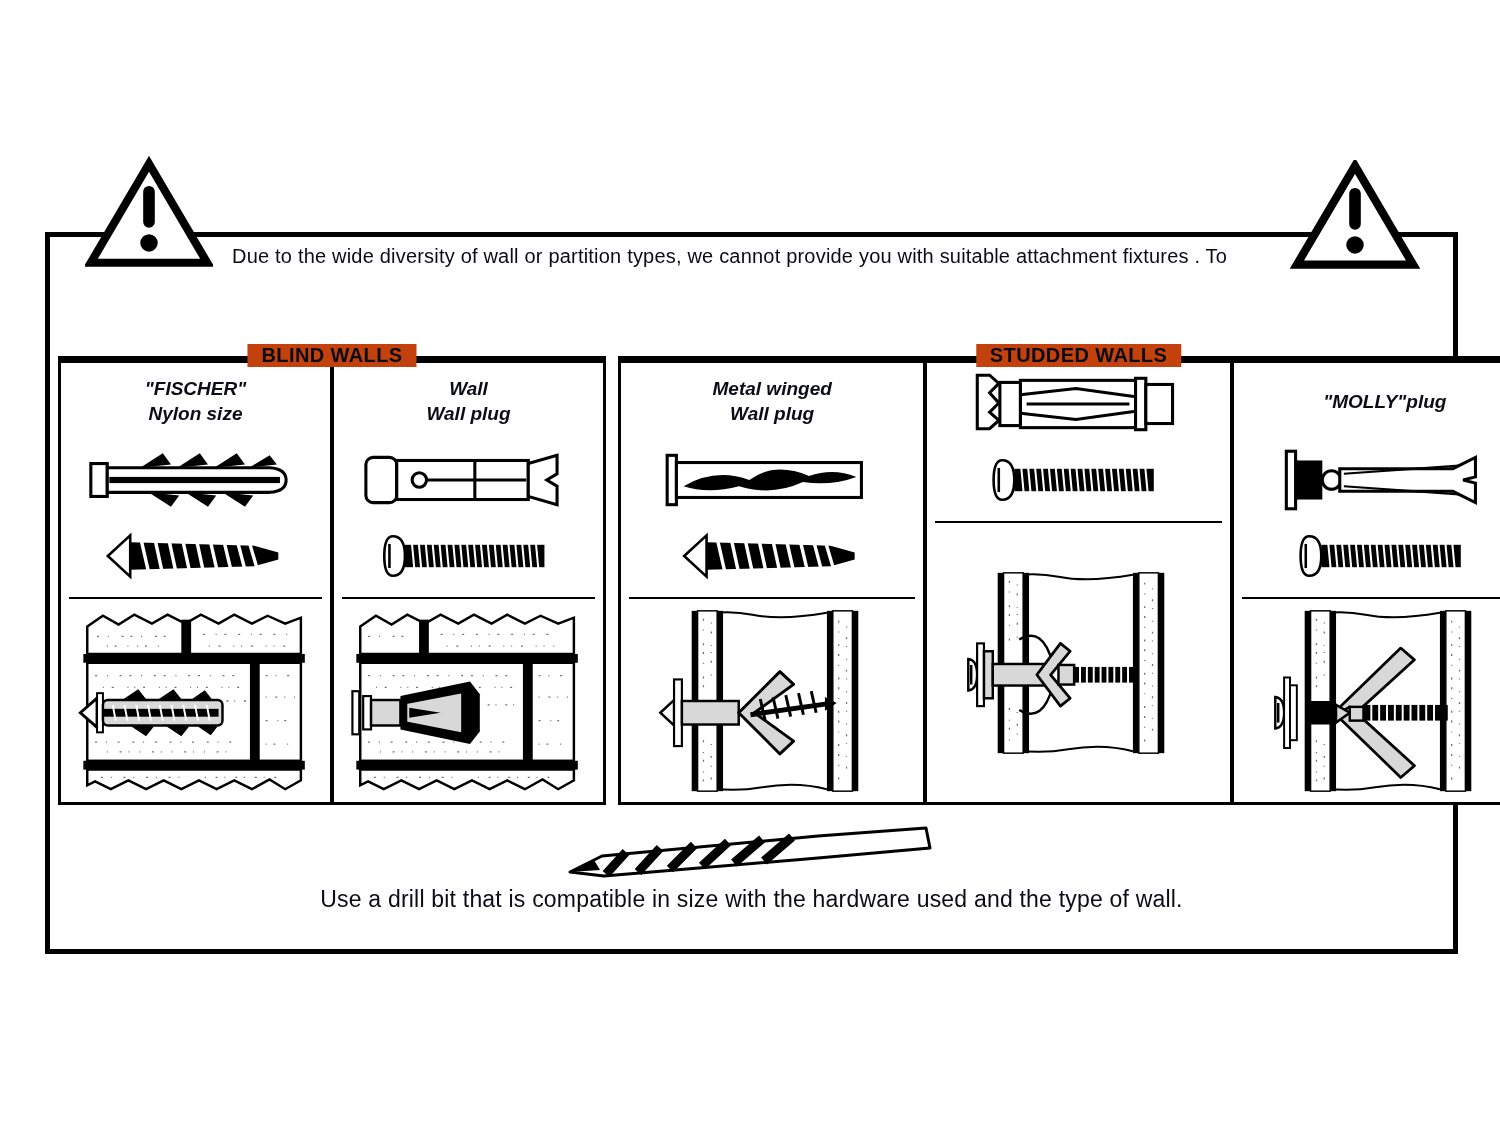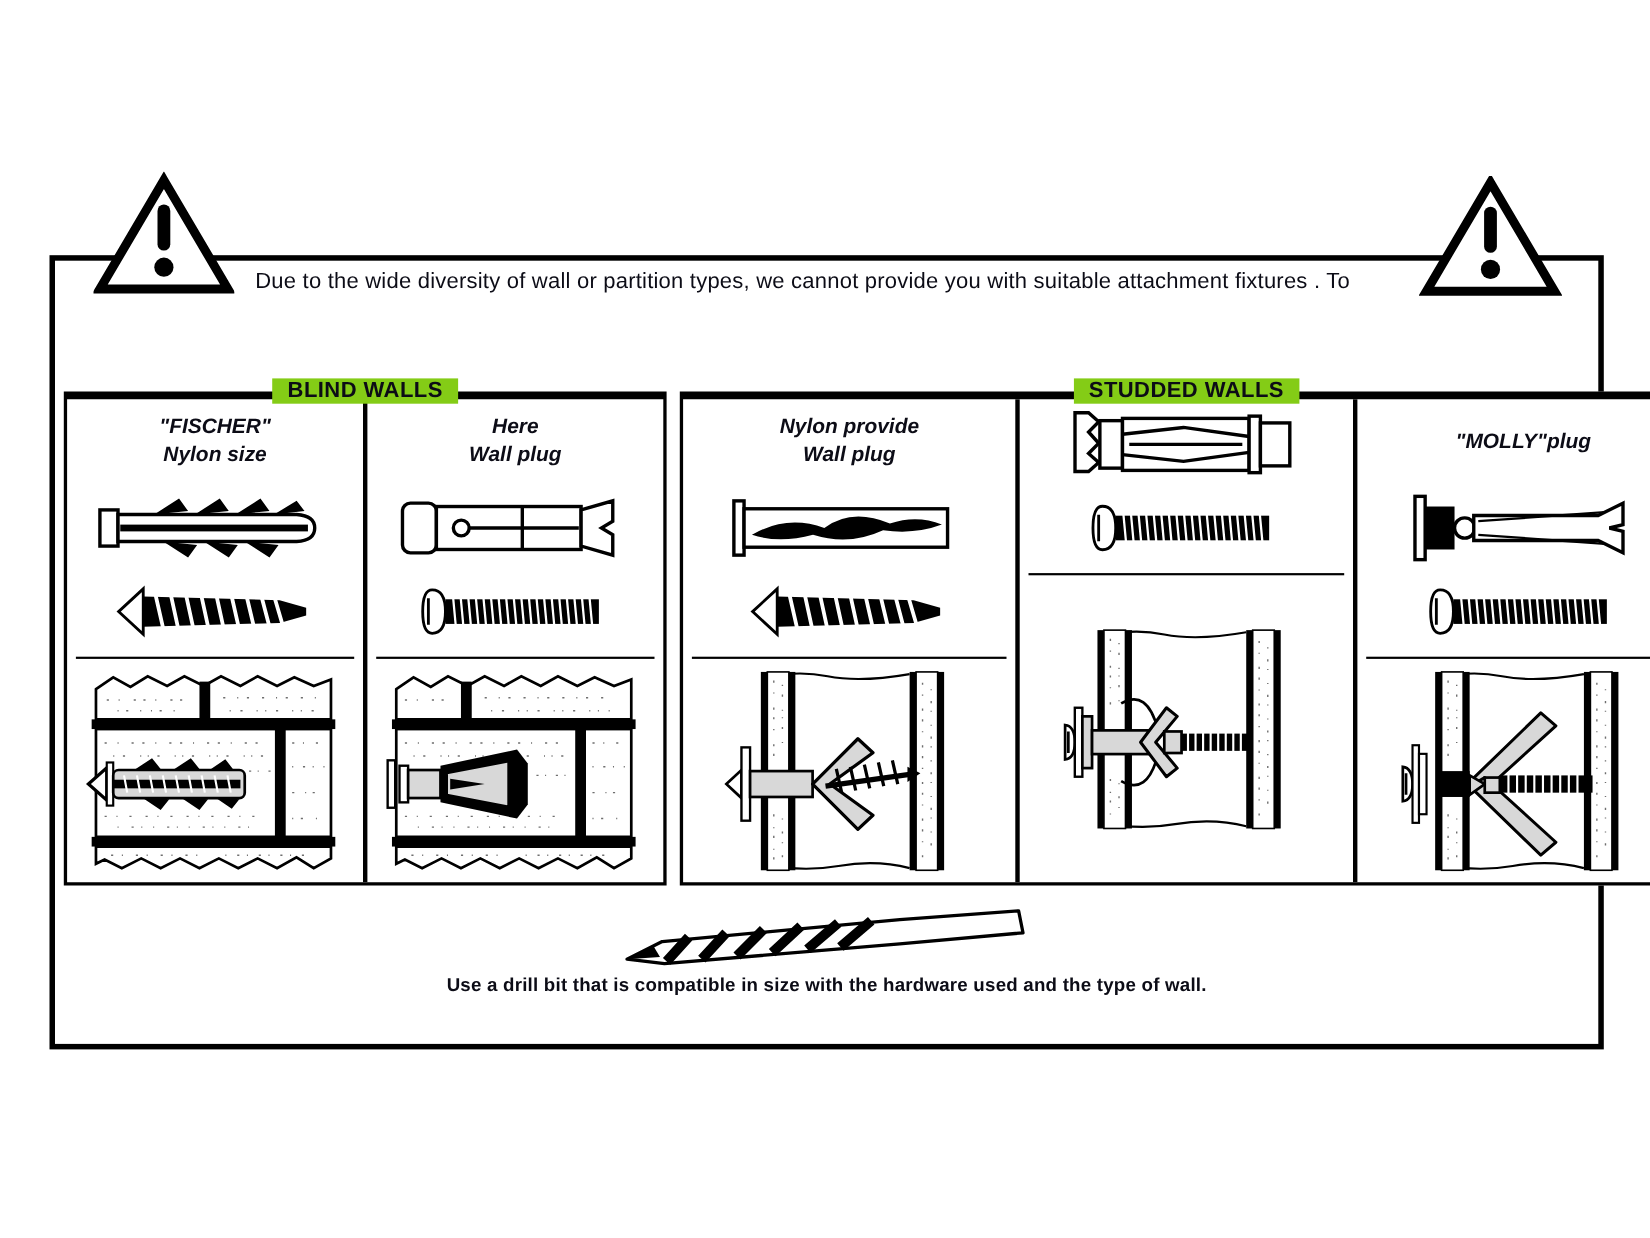--- a/index.html
+++ b/index.html
@@ -6,39 +6,39 @@
   body{background:#ffffff}
   .page{position:relative;width:1500px;height:1125px;background:#fff;
         font-family:"Liberation Sans",sans-serif;color:#0c0c16;overflow:hidden}
   .panel{position:absolute;left:45px;top:232px;width:1413px;height:722px;border:5px solid #000;background:#fff}
   .warning{position:absolute}
   .warning svg{width:100%;height:100%;display:block}
   .intro{position:absolute;left:232px;top:243px;font-size:20px;font-weight:400;line-height:26px;letter-spacing:.2px;white-space:nowrap}
   .section{position:absolute;border:3px solid #000;border-top:7px solid #000;display:flex;background:#fff}
   .sec-blind{left:58px;top:356px;width:548px;height:449px}
   .sec-stud{left:618px;top:356px;width:921px;height:449px}
-  .sec-title{position:absolute;top:-19px;left:50%;transform:translateX(-50%);background:#84cc16;
+  .sec-title{position:absolute;top:-19px;left:50%;transform:translateX(-50%);background:#c2410c;
              padding:0 14px;font-size:20px;font-weight:700;white-space:nowrap;letter-spacing:.4px}
   .column{flex:1 1 0;display:flex;flex-direction:column;min-width:0}
   .column + .column{border-left:4px solid #000}
   .col-label{height:76px;display:flex;flex-direction:column;align-items:center;justify-content:center;
              font-size:19px;font-weight:700;font-style:italic;line-height:25px;text-align:center}
   .illus{display:flex;align-items:center;justify-content:center}
   .illus svg{display:block}
   .illus-plug{height:82px}
   .illus-plug svg{width:86%;height:74px}
   .illus-screw{height:70px}
   .illus-screw svg{width:86%;height:62px}
   .col-rule{border-top:2px solid #000;margin:6px 8px 0 8px}
   .illus-cross{flex:1}
   .illus-cross svg{width:90%;height:196px}
   .spk{stroke:#6f6f6f;stroke-width:1.3;fill:none}
   .drill{position:absolute;left:560px;top:816px;width:386px;height:74px}
   .drill svg{width:100%;height:100%;display:block}
-  .footer{position:absolute;left:45px;top:886px;width:1413px;text-align:center;font-size:17px;font-weight:700;letter-spacing:.2px}
+  .footer{position:absolute;left:45px;top:886px;width:1413px;text-align:center;font-size:23px;font-weight:400;letter-spacing:.2px}
 </style>
 </head>
 <body>
 
 <div class="page">
 
   <div class="panel"></div>
 
   <div class="intro">
     <div>Due to the wide diversity of wall or partition types, we cannot provide you with suitable attachment fixtures . To</div>
@@ -115,21 +115,21 @@
           <path d="M44 100 L62 88 L70 98 Z M80 100 L98 88 L106 98 Z M114 100 L130 89 L137 98 Z" fill="#000"></path>
           <path d="M52 124 L70 136 L78 126 Z M88 124 L106 136 L114 126 Z M120 124 L136 135 L143 126 Z" fill="#000"></path>
           <rect x="26" y="108" width="118" height="8" fill="#000"></rect>
           <path d="M36 104 l3 16 M48 104 l3 16 M60 104 l3 16 M72 104 l3 16 M84 104 l3 16 M96 104 l3 16 M108 104 l3 16 M120 104 l3 16 M132 104 l3 16" stroke="#fff" stroke-width="2" fill="none"></path>
         </svg>
       </div>
     </div>
 
     <div class="column">
       <div class="col-label">
-        <div>Here</div>
+        <div>Wall</div>
         <div>Wall plug</div>
       </div>
       <div class="illus illus-plug">
         <svg viewBox="0 0 220 72">
           <rect x="10" y="14" width="30" height="44" rx="7" fill="#fff" stroke="#000" stroke-width="3"></rect>
           <rect x="40" y="17" width="128" height="38" fill="#fff" stroke="#000" stroke-width="3"></rect>
           <circle cx="62" cy="36" r="7" fill="#fff" stroke="#000" stroke-width="3"></circle>
           <line x1="69" y1="36" x2="166" y2="36" stroke="#000" stroke-width="3"></line>
           <line x1="116" y1="17" x2="116" y2="55" stroke="#000" stroke-width="3"></line>
           <path d="M168 20 L196 12 L196 30 L186 36 L196 42 L196 60 L168 52 Z" fill="#fff" stroke="#000" stroke-width="3"></path>
@@ -176,21 +176,21 @@
         </svg>
       </div>
     </div>
   </div>
 
   <div class="section sec-stud">
     <div class="sec-title">STUDDED WALLS</div>
 
     <div class="column">
       <div class="col-label">
-        <div>Nylon provide</div>
+        <div>Metal winged</div>
         <div>Wall plug</div>
       </div>
       <div class="illus illus-plug">
         <svg viewBox="0 0 220 72">
           <rect x="8" y="12" width="9" height="48" fill="#fff" stroke="#000" stroke-width="3"></rect>
           <rect x="17" y="19" width="180" height="34" fill="#fff" stroke="#000" stroke-width="3"></rect>
           <path d="M24 42 Q55 24 88 36 Q112 18 146 32 Q170 24 192 33 Q168 42 140 38 Q110 52 78 42 Q48 50 24 42 Z" fill="#000"></path>
         </svg>
       </div>
       <div class="illus illus-screw">

